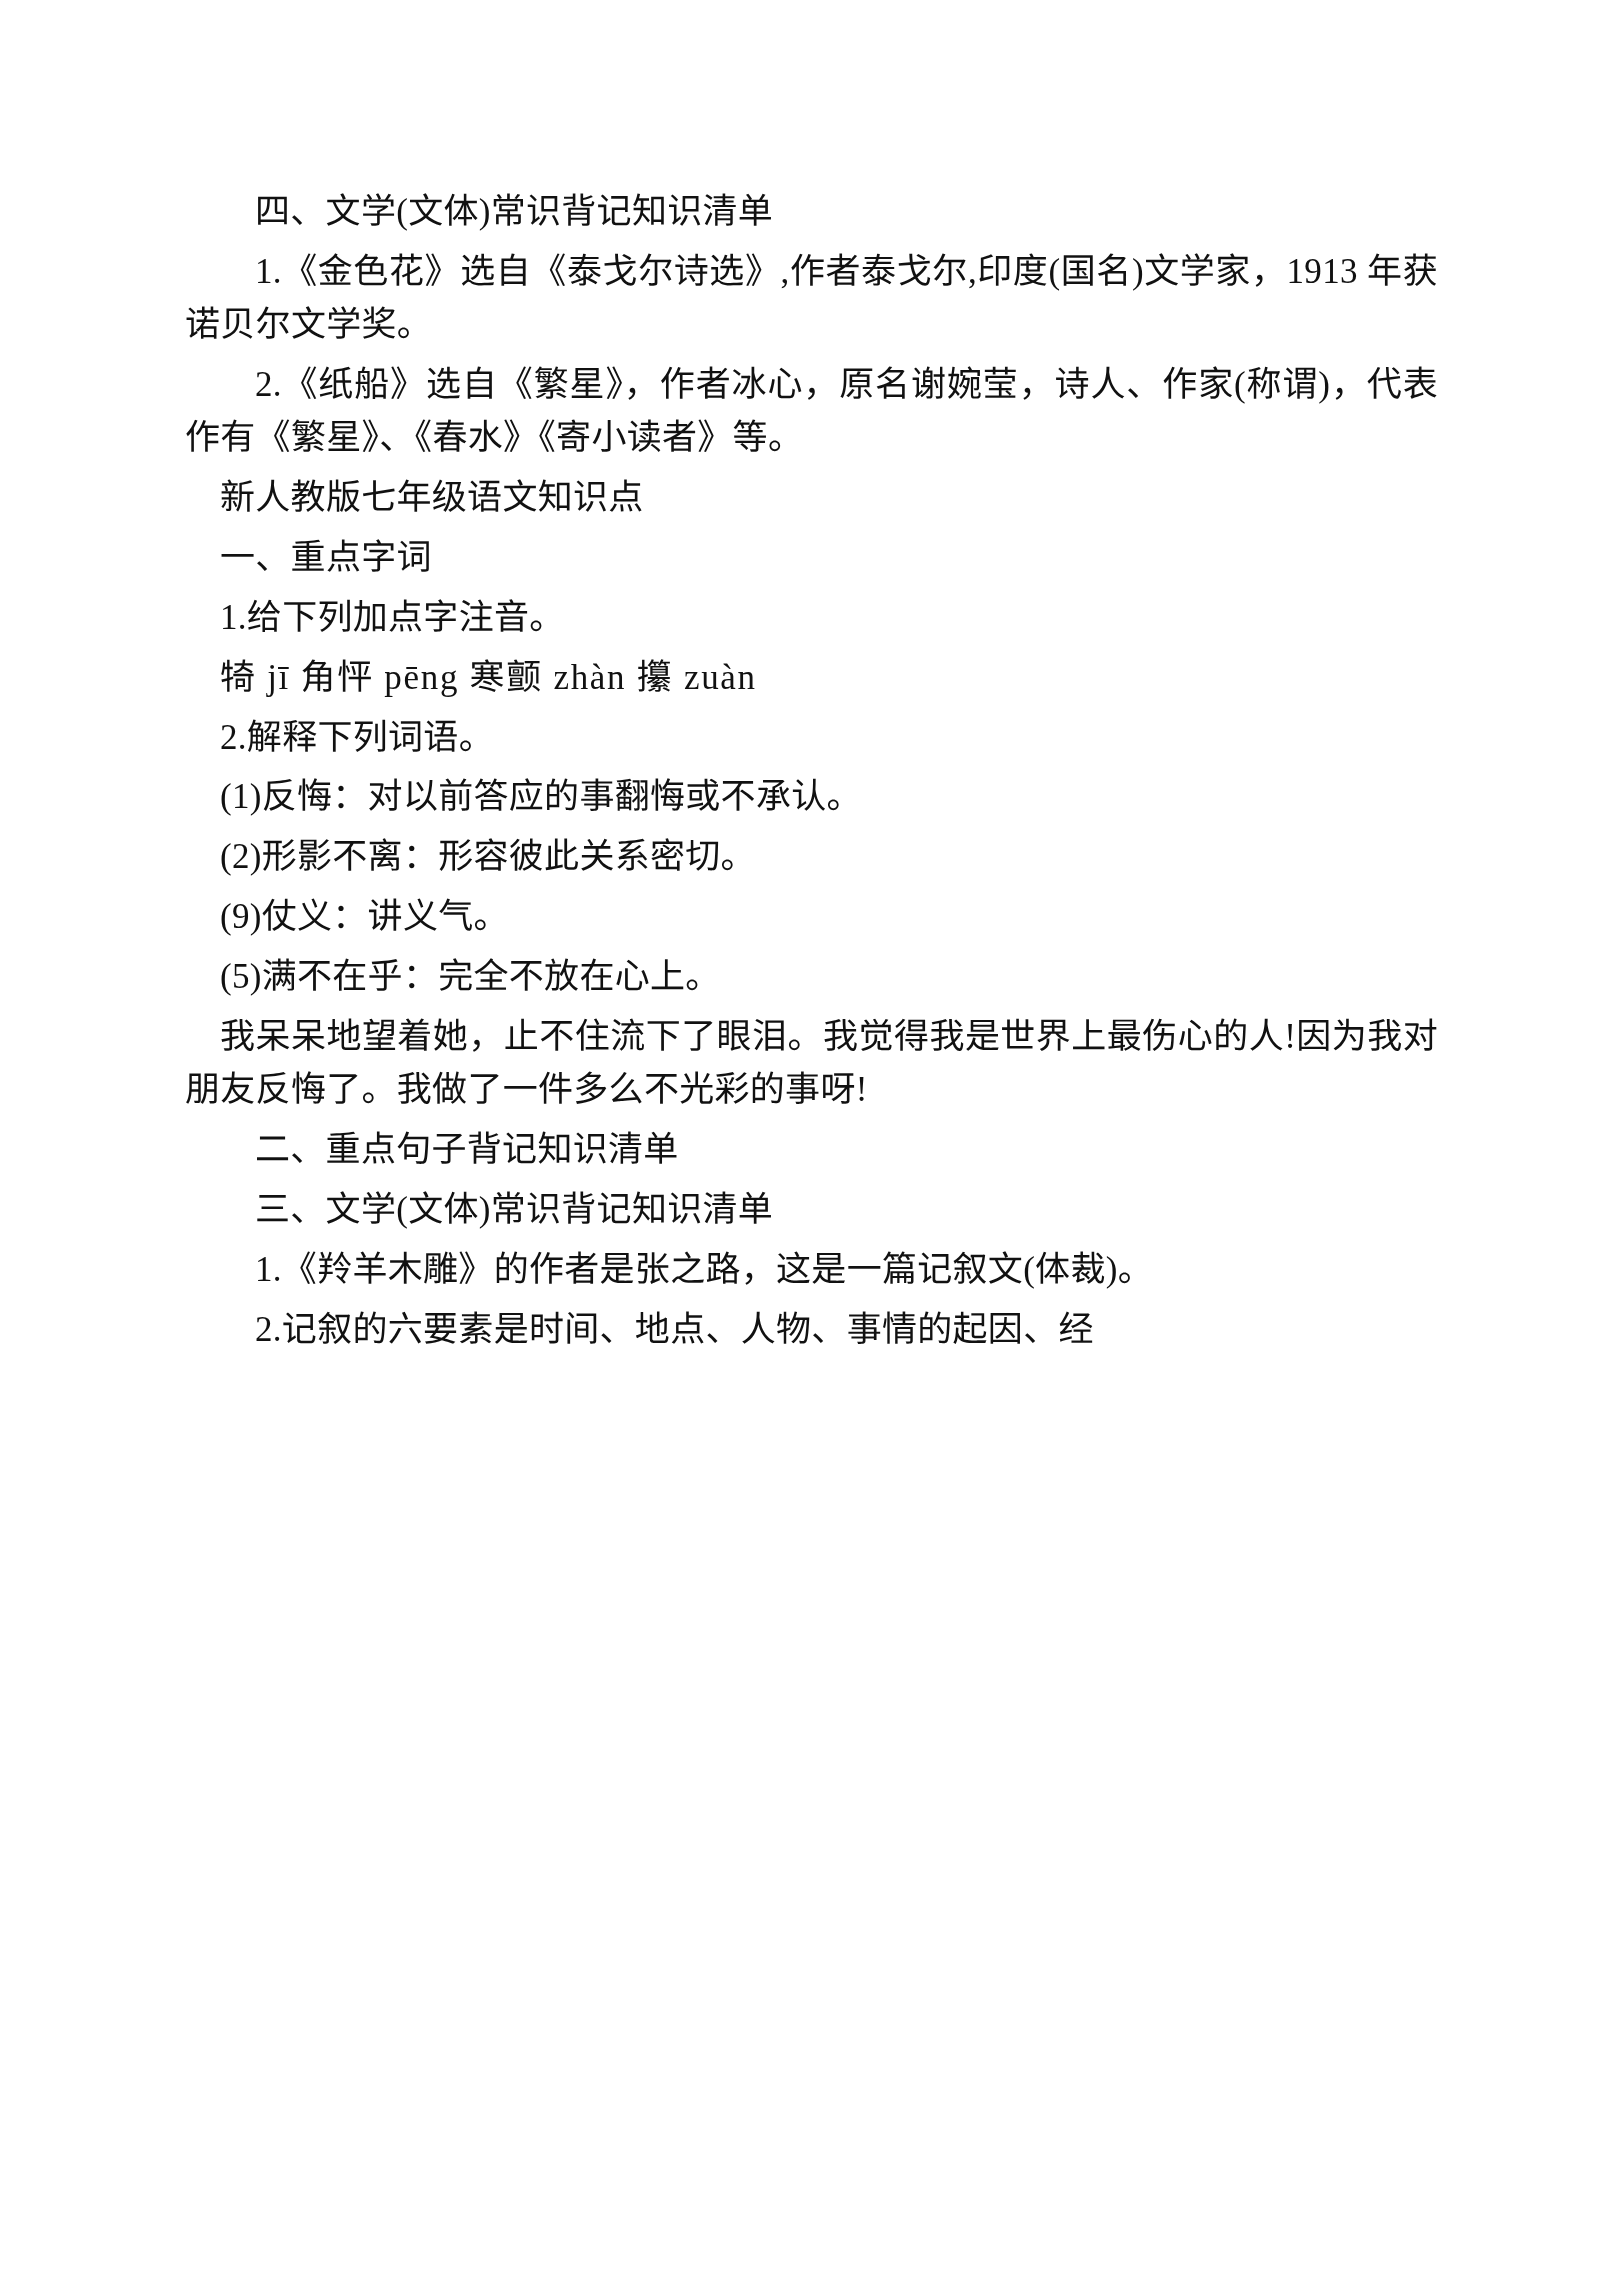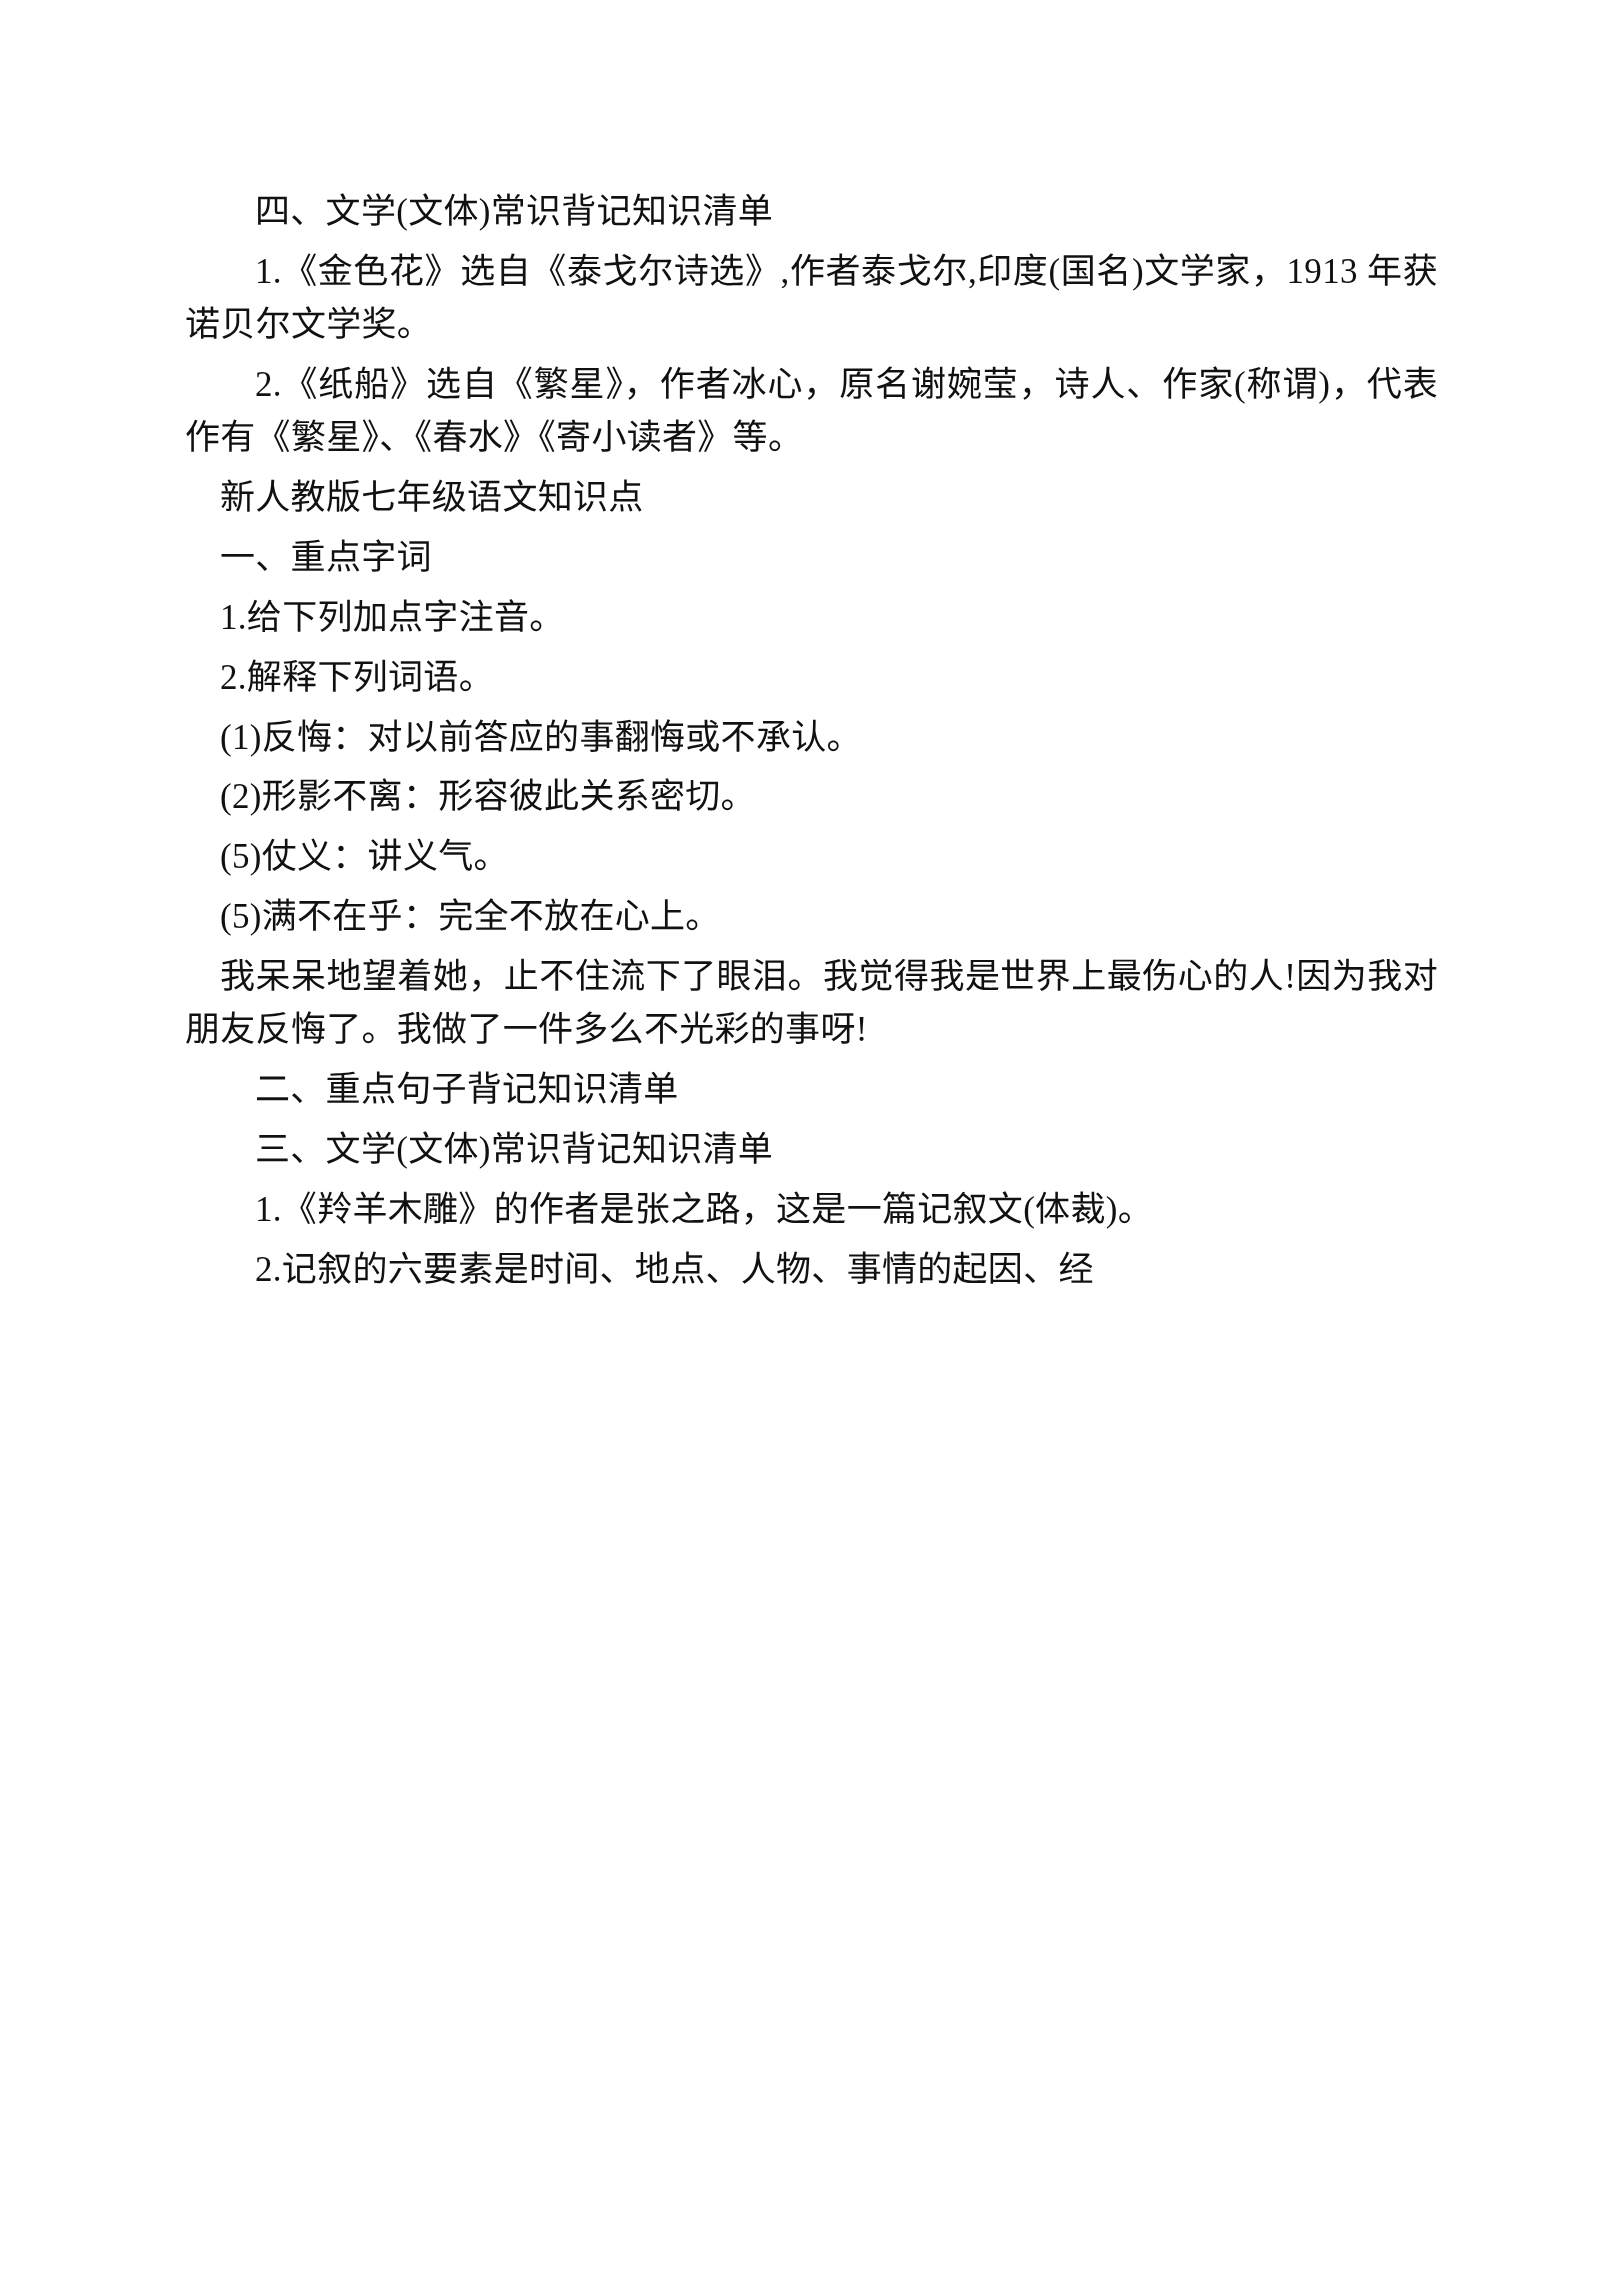--- a/index.html
+++ b/index.html
@@ -57,29 +57,30 @@
     <p class="para">1.《金色花》选自《泰戈尔诗选》,作者泰戈尔,印度(国名)文学家，1913 年获诺贝尔文学奖。</p>
 
     <p class="para">2.《纸船》选自《繁星》，作者冰心，原名谢婉莹，诗人、作家(称谓)，代表作有《繁星》、《春水》《寄小读者》等。</p>
 
     <p class="para no-indent">新人教版七年级语文知识点</p>
 
     <p class="para no-indent">一、重点字词</p>
 
     <p class="para no-indent">1.给下列加点字注音。</p>
 
+    <p class="para no-indent pinyin-line">犄 jī 角怦 pēng 寒颤 zhàn 攥 zuàn</p>
 
     <p class="para no-indent">2.解释下列词语。</p>
 
     <p class="para no-indent">(1)反悔：对以前答应的事翻悔或不承认。</p>
 
     <p class="para no-indent">(2)形影不离：形容彼此关系密切。</p>
 
 
-    <p class="para no-indent">(5)仗义：讲义气。</p>
+    <p class="para no-indent">(9)仗义：讲义气。</p>
 
     <p class="para no-indent">(5)满不在乎：完全不放在心上。</p>
 
     <p class="para no-indent">我呆呆地望着她，止不住流下了眼泪。我觉得我是世界上最伤心的人!因为我对朋友反悔了。我做了一件多么不光彩的事呀!</p>
 
     <p class="para heading">二、重点句子背记知识清单</p>
 
     <p class="para heading">三、文学(文体)常识背记知识清单</p>
 
     <p class="para">1.《羚羊木雕》的作者是张之路，这是一篇记叙文(体裁)。</p>

